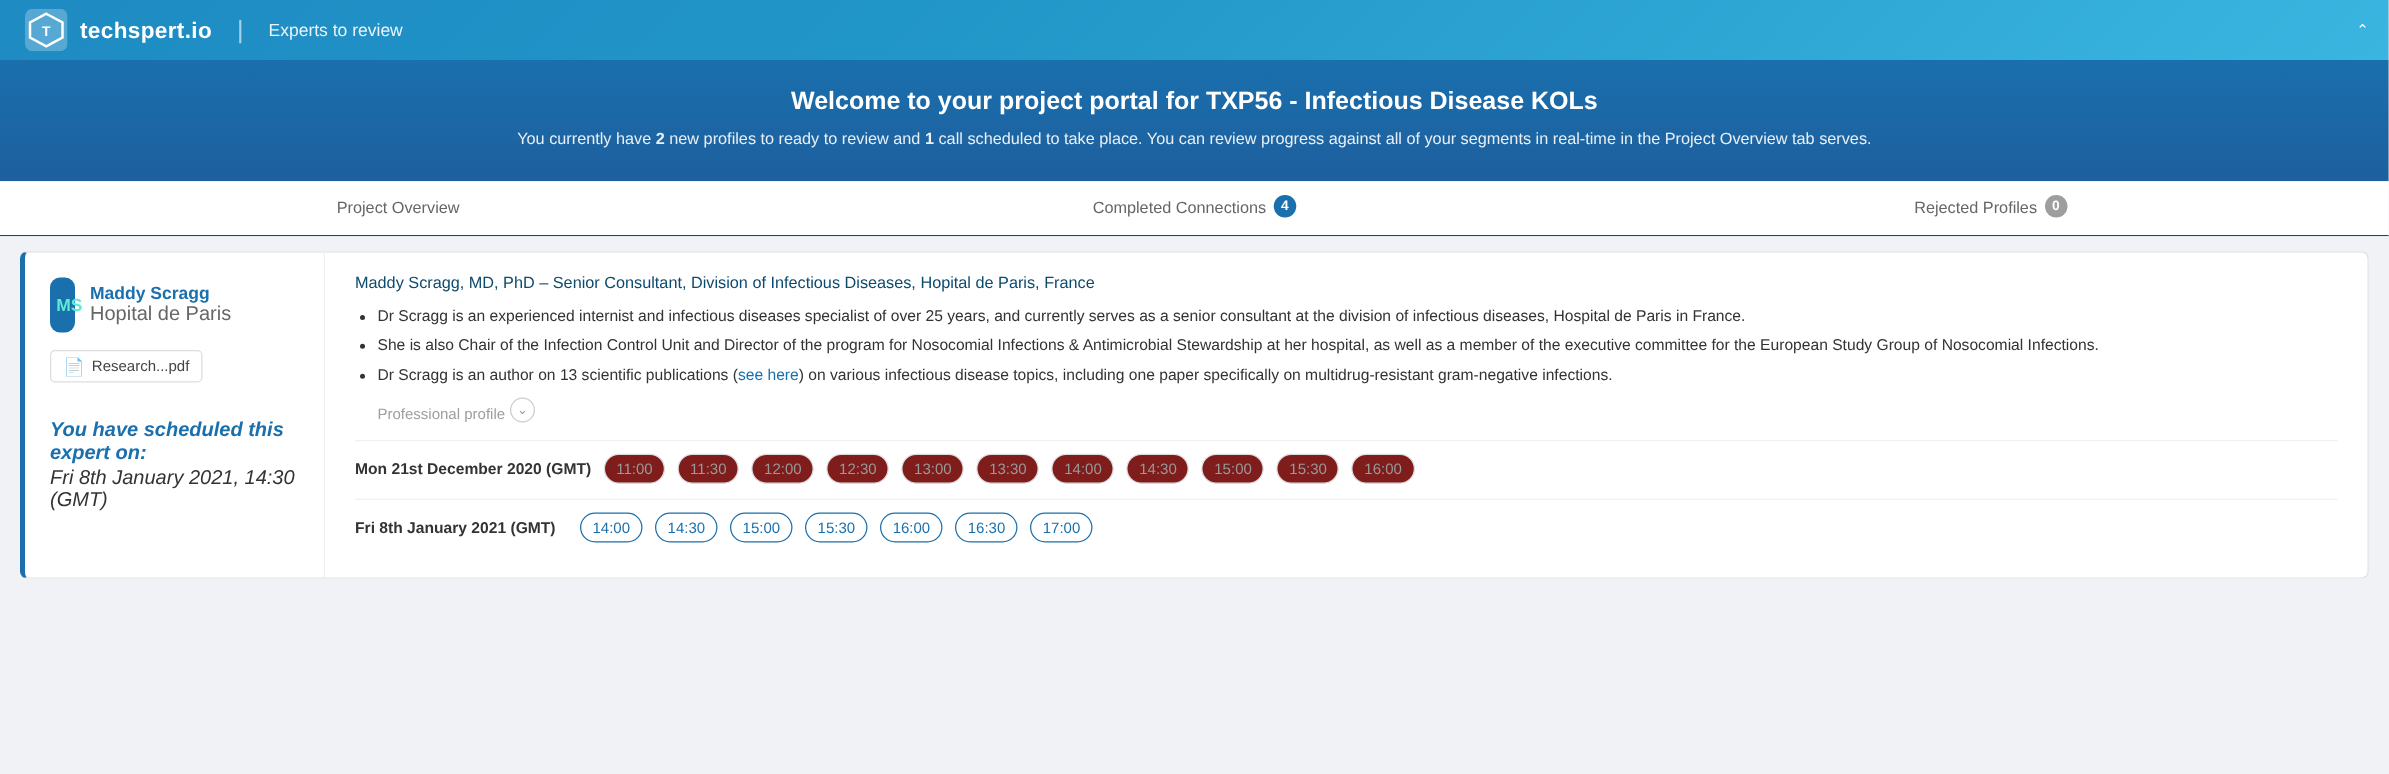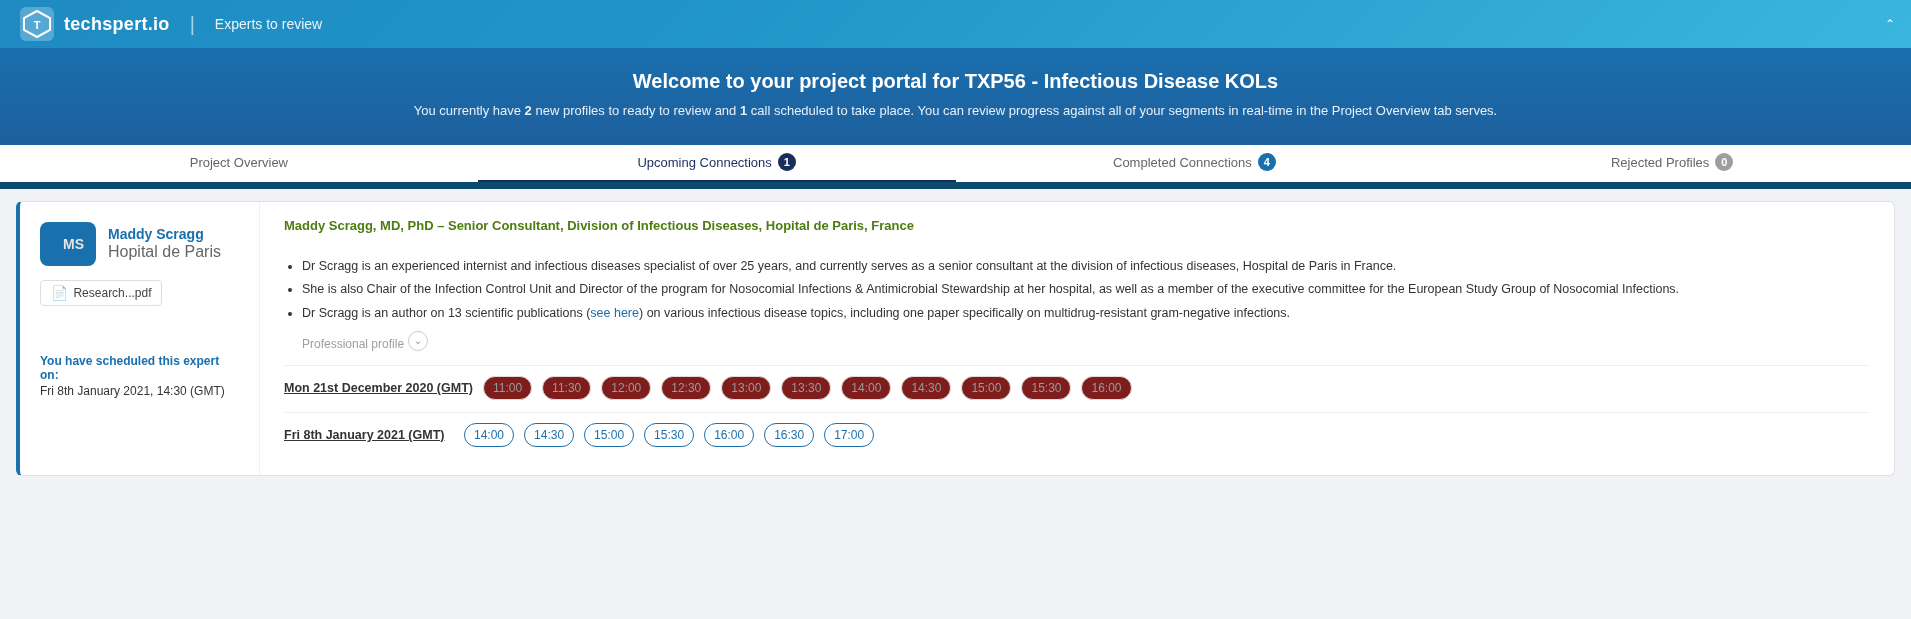--- a/index.html
+++ b/index.html
@@ -68,21 +68,21 @@
     }
     .banner-subtitle strong {
       font-weight: 700;
     }
 
     
     .nav-tabs {
       background: white;
       display: flex;
       align-items: flex-end;
-      border-bottom: 7px solid #0c4a6e;
+      border-bottom: 1px solid #0c4a6e;
       height: 44px;
     }
     .nav-tab {
       flex: 1;
       display: flex;
       align-items: center;
       justify-content: center;
       gap: 6px;
       height: 100%;
       cursor: pointer;
@@ -135,28 +135,28 @@
       padding: 20px 20px;
       border-right: 1px solid #f0f0f0;
     }
     .expert-header {
       display: flex;
       align-items: center;
       gap: 12px;
       margin-bottom: 4px;
     }
     .avatar {
-      width: 56px;
+      width: 20px;
       height: 44px;
       background: #1a6fad;
       border-radius: 8px;
       display: flex;
       align-items: center;
       justify-content: center;
-      color: #e5e5e5;
+      color: #5eead4;
       font-size: 14px;
       font-weight: 700;
       flex-shrink: 0;
       padding-left: 11px;
     }
     .expert-name {
       font-size: 14px;
       font-weight: 700;
       color: #1a6fad;
     }
@@ -175,43 +175,44 @@
       margin-top: 10px;
       font-size: 12px;
       color: #444;
       cursor: pointer;
     }
     .pdf-icon {
       color: #e53935;
       font-size: 14px;
     }
     .scheduled-info {
-      margin-top: 48px;
-      font-size: 12px;
+      margin-top: 30px;
+      font-size: 16px;
+      font-style: italic;
     }
     .scheduled-label {
       color: #1a6fad;
       font-weight: 600;
     }
     .scheduled-date {
       color: #333;
       font-weight: 500;
       margin-top: 2px;
     }
 
     
     .card-right {
       flex: 1;
       padding: 16px 24px;
     }
     .expert-title {
       font-size: 13px;
-      font-weight: 700;
-      color: #4d7c0f;
-      margin-bottom: 24px;
+      font-weight: 400;
+      color: #0c4a6e;
+      margin-bottom: 11px;
     }
     .bio-list {
       list-style: disc;
       padding-left: 18px;
       margin-bottom: 8px;
     }
     .bio-list li {
       font-size: 12.5px;
       color: #333;
       margin-bottom: 5px;
@@ -250,21 +251,20 @@
       align-items: center;
       gap: 10px;
       margin-bottom: 12px;
       flex-wrap: wrap;
     }
     .slots-date {
       font-size: 12.5px;
       font-weight: 600;
       color: #333;
       min-width: 170px;
-      text-decoration: underline;
     }
     .slot {
       display: inline-flex;
       align-items: center;
       justify-content: center;
       padding: 4px 9px;
       border-radius: 14px;
       font-size: 12px;
       cursor: pointer;
       border: 1px solid #ccc;
@@ -301,24 +301,20 @@
 <div class="banner">
   <div class="banner-title">Welcome to your project portal for TXP56 - Infectious Disease KOLs</div>
   <div class="banner-subtitle">
     <span>You currently have </span><strong>2</strong><span> new profiles to ready to review and </span><strong>1</strong><span> call scheduled to take place. You can review progress against all of your segments in real-time in the Project Overview tab serves.</span>
   </div>
 </div>
 
 <nav class="nav-tabs">
   <div class="nav-tab">
     <span>Project Overview</span>
-  </div>
-  <div class="nav-tab active">
-    <span>Upcoming Connections</span>
-    <span class="tab-badge dark">1</span>
   </div>
   <div class="nav-tab">
     <span>Completed Connections</span>
     <span class="tab-badge blue">4</span>
   </div>
   <div class="nav-tab">
     <span>Rejected Profiles</span>
     <span class="tab-badge gray">0</span>
   </div>
 </nav>

